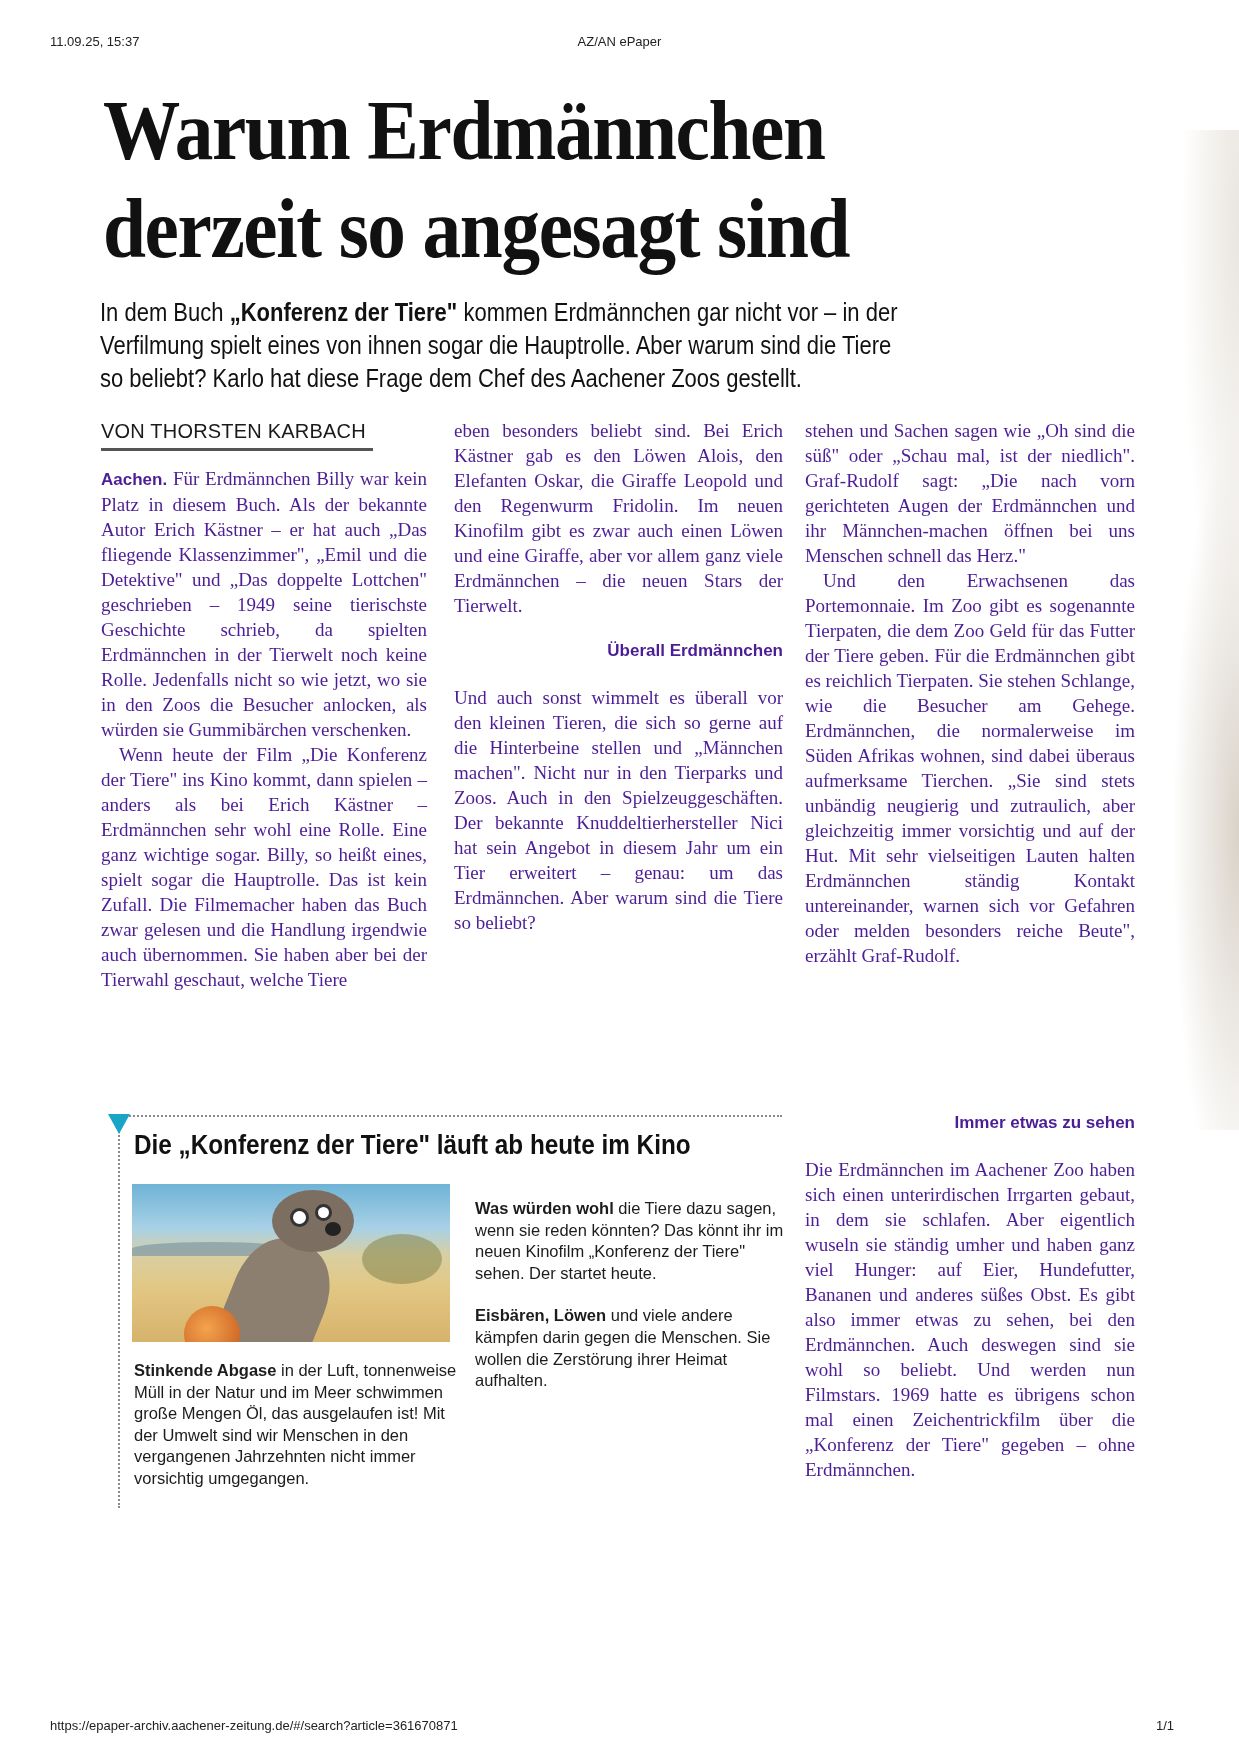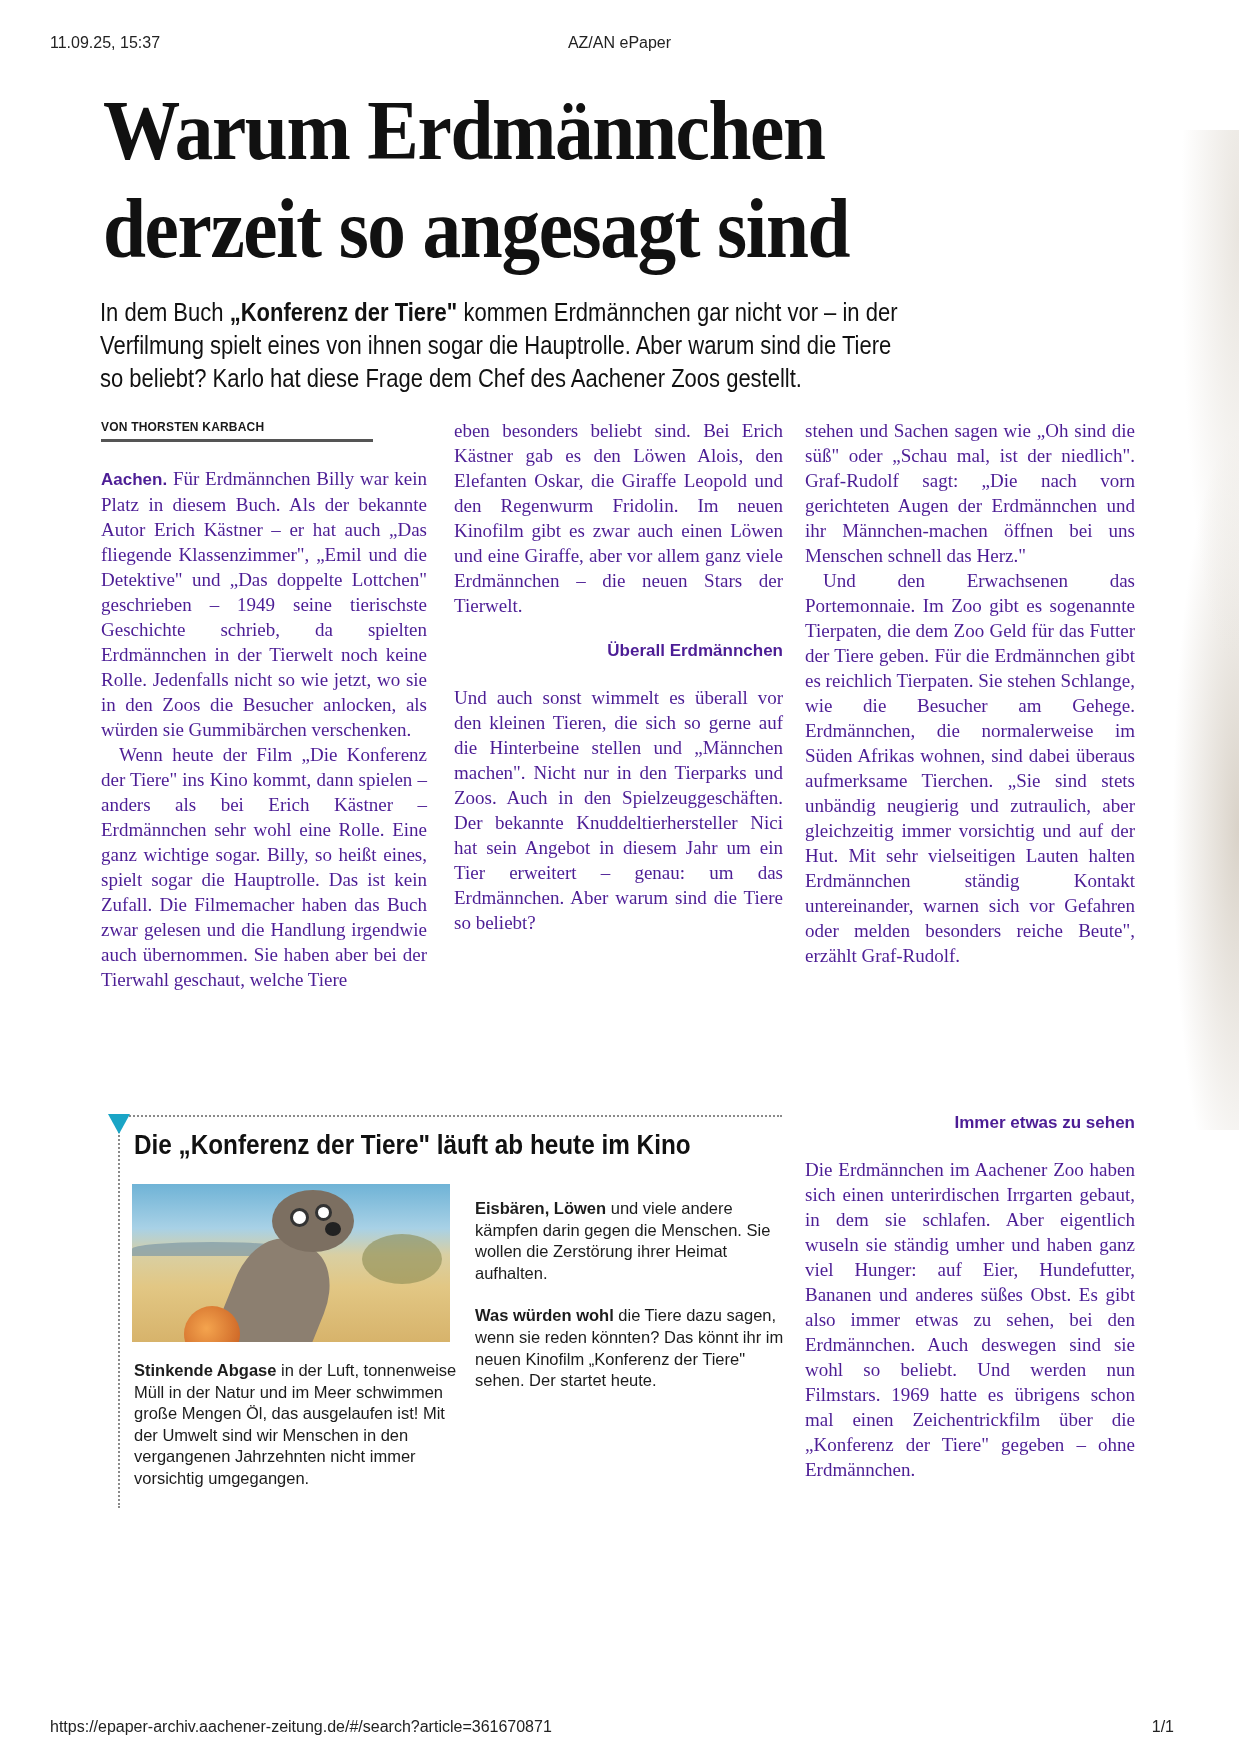--- a/index.html
+++ b/index.html
@@ -1,27 +1,27 @@
 <!DOCTYPE html>
 <html><head>
   <meta charset="utf-8">
   <style>
     html, body { margin: 0; padding: 0; background: #ffffff; }
     body { width: 1239px; height: 1753px; position: relative; overflow: hidden; color: #1a1a1a; }
-    .print-hdr { position: absolute; font-family: "Liberation Sans", sans-serif; font-size: 16px; color: #222; }
+    .print-hdr { position: absolute; font-family: "Liberation Sans", sans-serif; font-size: 13px; color: #222; }
     #hdr-date { left: 50px; top: 34px; }
     #hdr-title { left: 0; width: 1239px; text-align: center; top: 34px; }
     #ftr-url { left: 50px; top: 1718px; }
     #ftr-page { right: 65px; top: 1718px; }
 
     .headline { position: absolute; left: 103px; top: 82px; width: 1010px; font-family: "Liberation Serif", serif; font-weight: bold; font-size: 84px; line-height: 98px; letter-spacing: -1.5px; color: #111; transform: scaleX(0.92); transform-origin: left top; margin: 0; }
     .lead { position: absolute; left: 100px; top: 296px; width: 1030px; font-family: "Liberation Sans", sans-serif; font-size: 25px; line-height: 33px; color: #111; transform: scaleX(0.88); transform-origin: left top; margin: 0; white-space: nowrap; }
     .lead .line { display: block; }
 
-    .byline { position: absolute; left: 101px; top: 420px; width: 272px; font-family: "Liberation Sans", sans-serif; font-weight: bold; font-size: 12px; border-bottom: 3px solid #555; padding-bottom: 5px; letter-spacing: 0.2px; }
+    .byline { position: absolute; left: 101px; top: 420px; width: 272px; font-family: "Liberation Sans", sans-serif; font-weight: normal; font-size: 20px; border-bottom: 3px solid #555; padding-bottom: 5px; letter-spacing: 0.2px; }
 
     .col { position: absolute; font-family: "Liberation Serif", serif; font-size: 19px; line-height: 25px; color: #4c1d95; text-align: justify; }
     .col p { margin: 0; }
     .col .indent { text-indent: 18px; }
     .col .dateline { font-family: "Liberation Sans", sans-serif; font-weight: bold; font-size: 17px; }
     .subhead { font-family: Liberation Sans, sans-serif; font-weight: bold; font-size: 17px; margin: 0; text-align: right; }
 
     #col1 { left: 101px; top: 466px; width: 326px; }
     #col2 { left: 454px; top: 418px; width: 329px; }
     #col3 { left: 805px; top: 418px; width: 330px; }
@@ -108,15 +108,15 @@
   <div class="eye2"></div>
   <div class="nose"></div>
   <div class="ball"></div>
 </div>
 
 <div id="boxcol1" class="box-col">
   <p><b>Stinkende Abgase</b><span> in der Luft, tonnenweise Müll in der Natur und im Meer schwimmen große Mengen Öl, das ausgelaufen ist! Mit der Umwelt sind wir Menschen in den vergangenen Jahrzehnten nicht immer vorsichtig umgegangen.</span></p>
 </div>
 
 <div id="boxcol2" class="box-col">
+  <p><b>Was würden wohl</b><span> die Tiere dazu sagen, wenn sie reden könnten? Das könnt ihr im neuen Kinofilm „Konferenz der Tiere" sehen. Der startet heute.</span></p>
   <p><b>Eisbären, Löwen</b><span> und viele andere kämpfen darin gegen die Menschen. Sie wollen die Zerstörung ihrer Heimat aufhalten.</span></p>
-  <p><b>Was würden wohl</b><span> die Tiere dazu sagen, wenn sie reden könnten? Das könnt ihr im neuen Kinofilm „Konferenz der Tiere" sehen. Der startet heute.</span></p>
 </div>
 
 </body></html>

